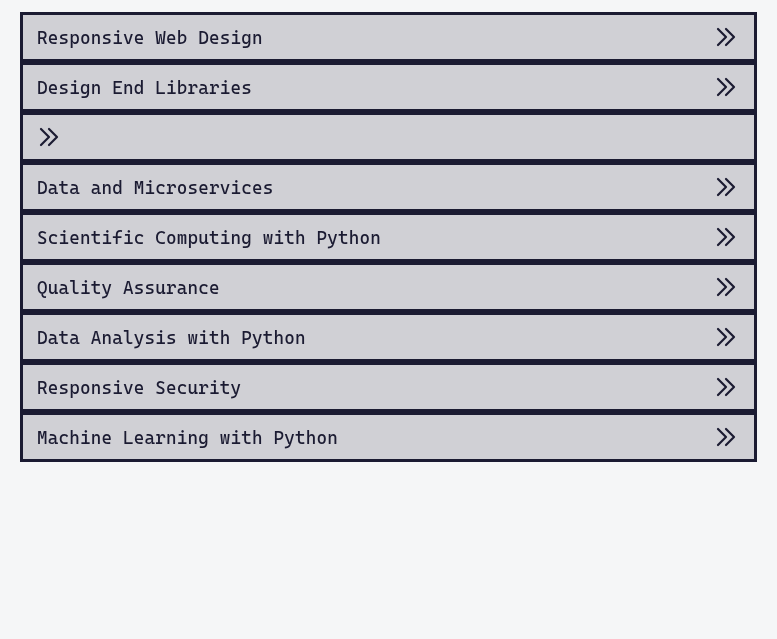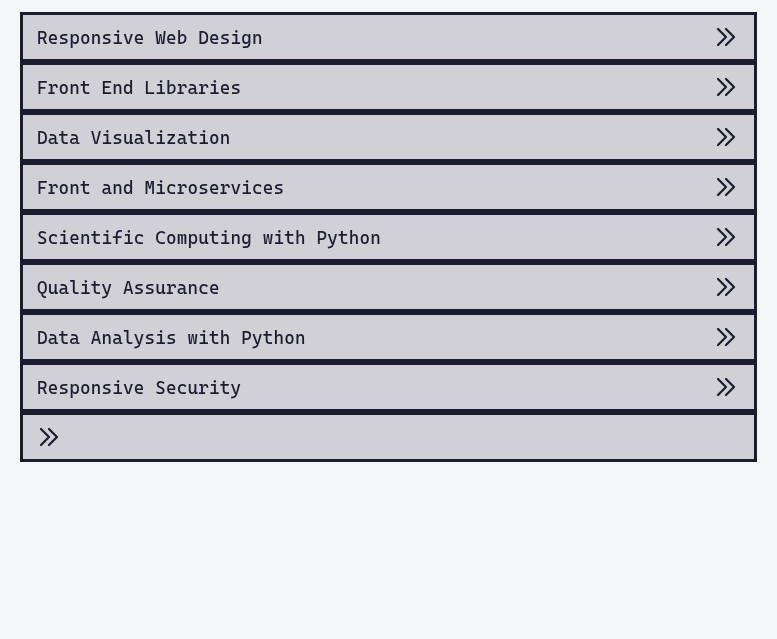--- a/index.html
+++ b/index.html
@@ -52,41 +52,40 @@
     <span class="chevrons">
       <svg viewBox="0 0 24 22" fill="none" stroke="#1b1b32" stroke-width="2.2" stroke-linecap="round" stroke-linejoin="round">
         <polyline points="4,3 12,11 4,19"></polyline>
         <polyline points="12,3 20,11 12,19"></polyline>
       </svg>
     </span>
   </a>
 
 
   <a class="course-item">
-    <span class="course-label">Front End Libraries</span>
+    <span class="course-label">Design End Libraries</span>
     <span class="chevrons">
       <svg viewBox="0 0 24 22" fill="none" stroke="#1b1b32" stroke-width="2.2" stroke-linecap="round" stroke-linejoin="round">
         <polyline points="4,3 12,11 4,19"></polyline>
         <polyline points="12,3 20,11 12,19"></polyline>
       </svg>
     </span>
   </a>
 
   <a class="course-item">
-    <span class="course-label">Data Visualization</span>
     <span class="chevrons">
       <svg viewBox="0 0 24 22" fill="none" stroke="#1b1b32" stroke-width="2.2" stroke-linecap="round" stroke-linejoin="round">
         <polyline points="4,3 12,11 4,19"></polyline>
         <polyline points="12,3 20,11 12,19"></polyline>
       </svg>
     </span>
   </a>
 
   <a class="course-item">
-    <span class="course-label">Front and Microservices</span>
+    <span class="course-label">Data and Microservices</span>
     <span class="chevrons">
       <svg viewBox="0 0 24 22" fill="none" stroke="#1b1b32" stroke-width="2.2" stroke-linecap="round" stroke-linejoin="round">
         <polyline points="4,3 12,11 4,19"></polyline>
         <polyline points="12,3 20,11 12,19"></polyline>
       </svg>
     </span>
   </a>
 
   <a class="course-item">
     <span class="course-label">Scientific Computing with Python</span>
@@ -122,20 +121,21 @@
     <span class="course-label">Responsive Security</span>
     <span class="chevrons">
       <svg viewBox="0 0 24 22" fill="none" stroke="#1b1b32" stroke-width="2.2" stroke-linecap="round" stroke-linejoin="round">
         <polyline points="4,3 12,11 4,19"></polyline>
         <polyline points="12,3 20,11 12,19"></polyline>
       </svg>
     </span>
   </a>
 
   <a class="course-item">
+    <span class="course-label">Machine Learning with Python</span>
     <span class="chevrons">
       <svg viewBox="0 0 24 22" fill="none" stroke="#1b1b32" stroke-width="2.2" stroke-linecap="round" stroke-linejoin="round">
         <polyline points="4,3 12,11 4,19"></polyline>
         <polyline points="12,3 20,11 12,19"></polyline>
       </svg>
     </span>
   </a>
 
 </div>
 

